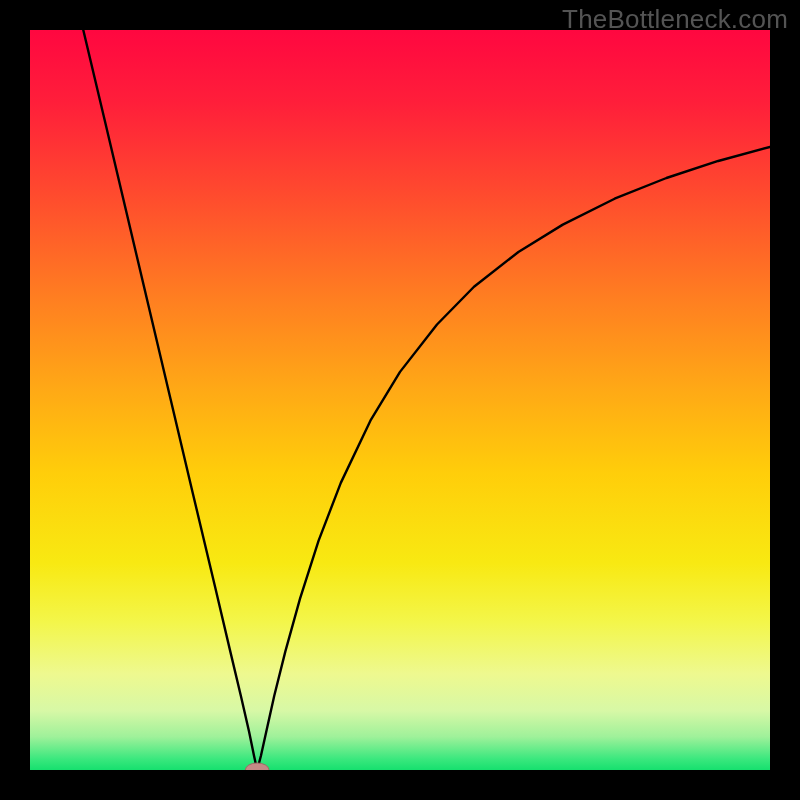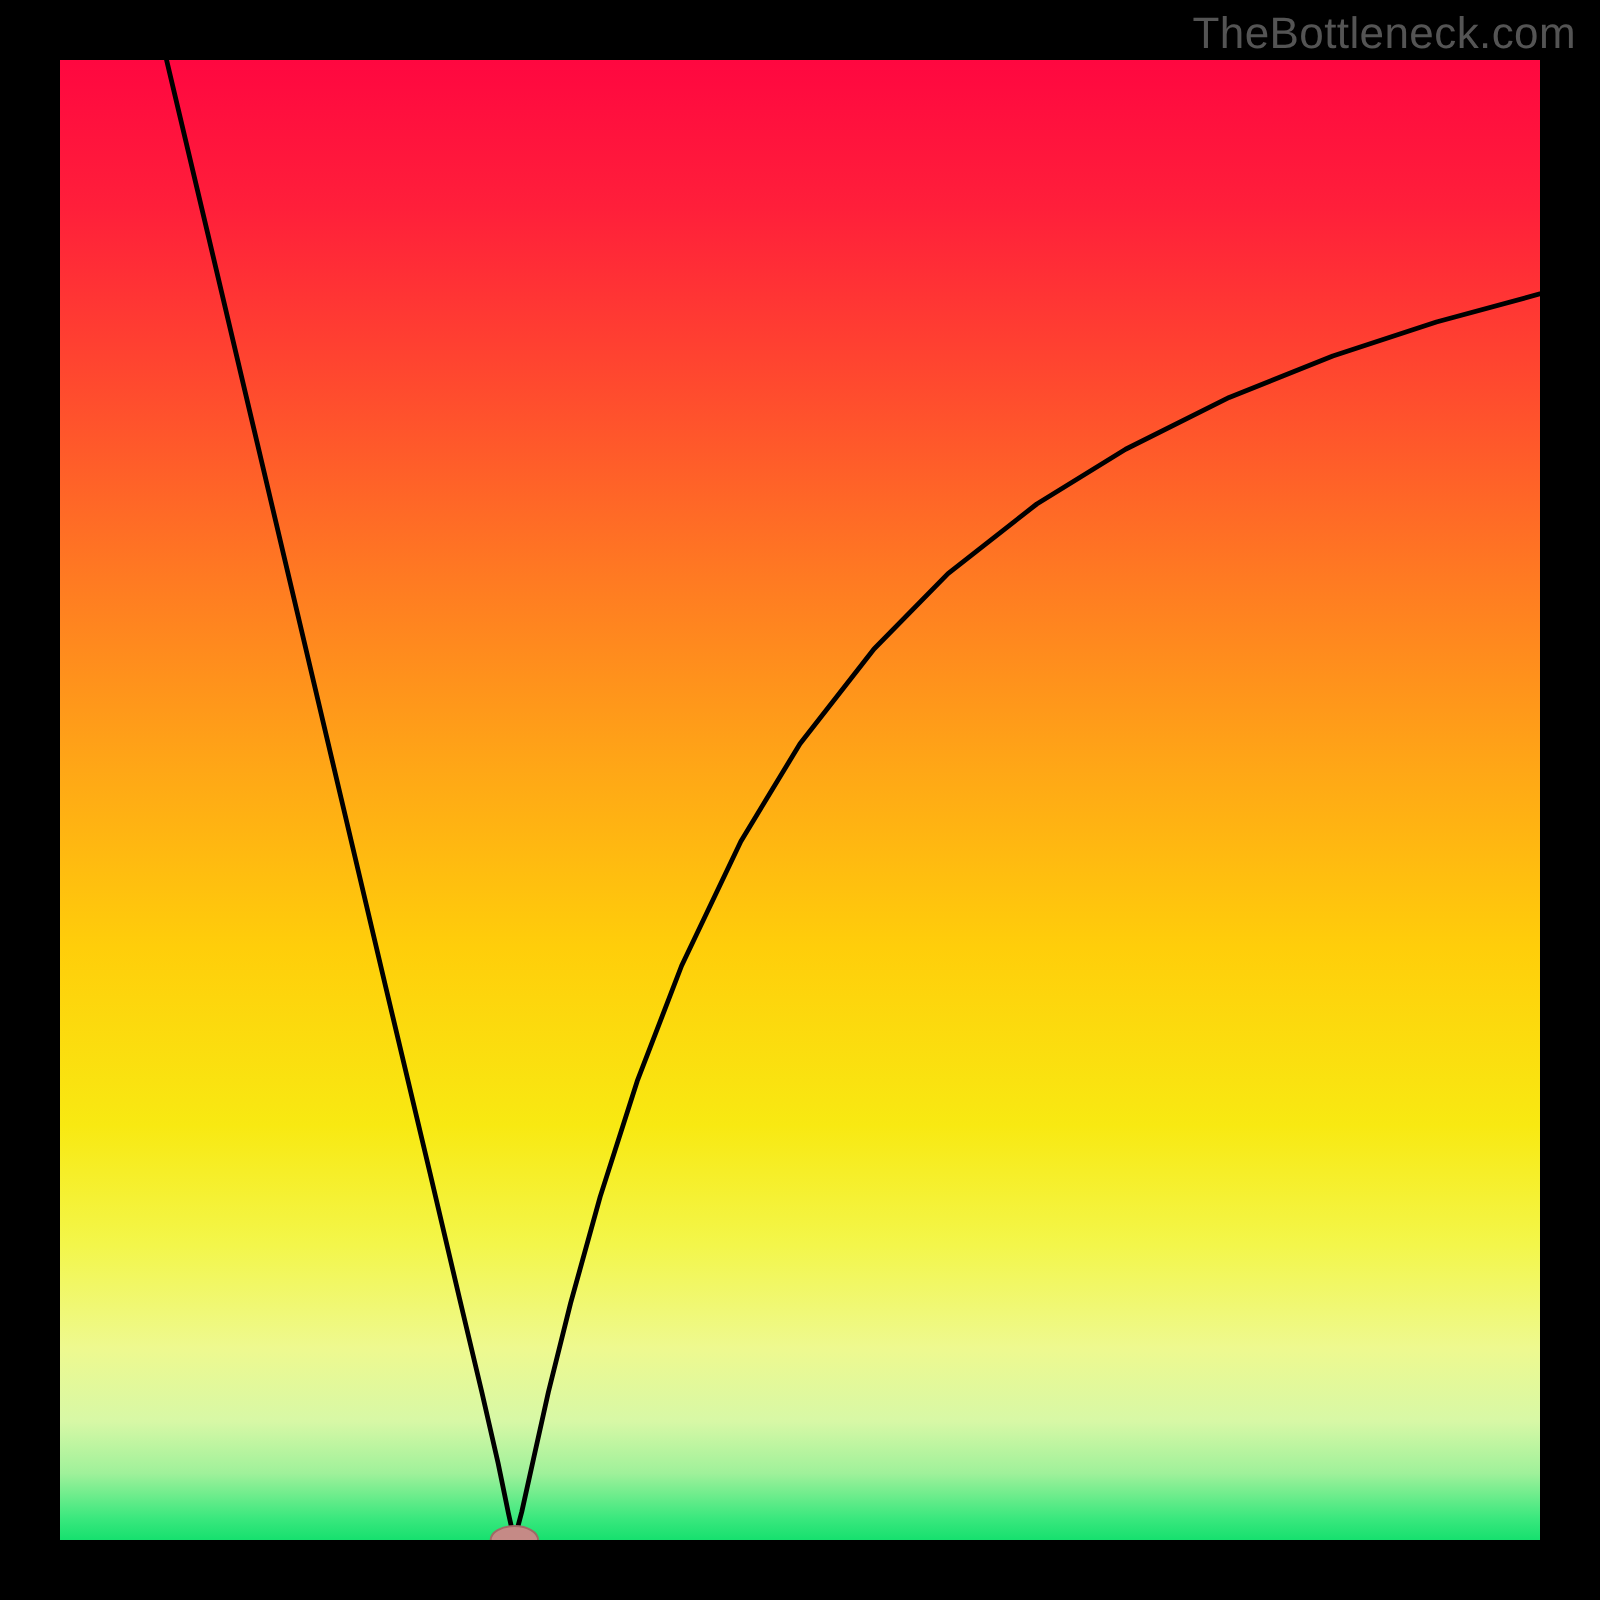--- a/index.html
+++ b/index.html
@@ -23,21 +23,21 @@
     position: absolute;
     top: 30px;
     left: 30px;
     width: 740px;
     height: 740px;
   }
   .watermark {
     position: absolute;
     top: 4px;
     right: 12px;
-    font-size: 22px;
+    font-size: 26px;
     font-weight: 500;
     color: #545454;
     letter-spacing: 0.2px;
   }
   svg { display: block; }
 </style>
 </head>
 <body>
 
 <div class="frame">

